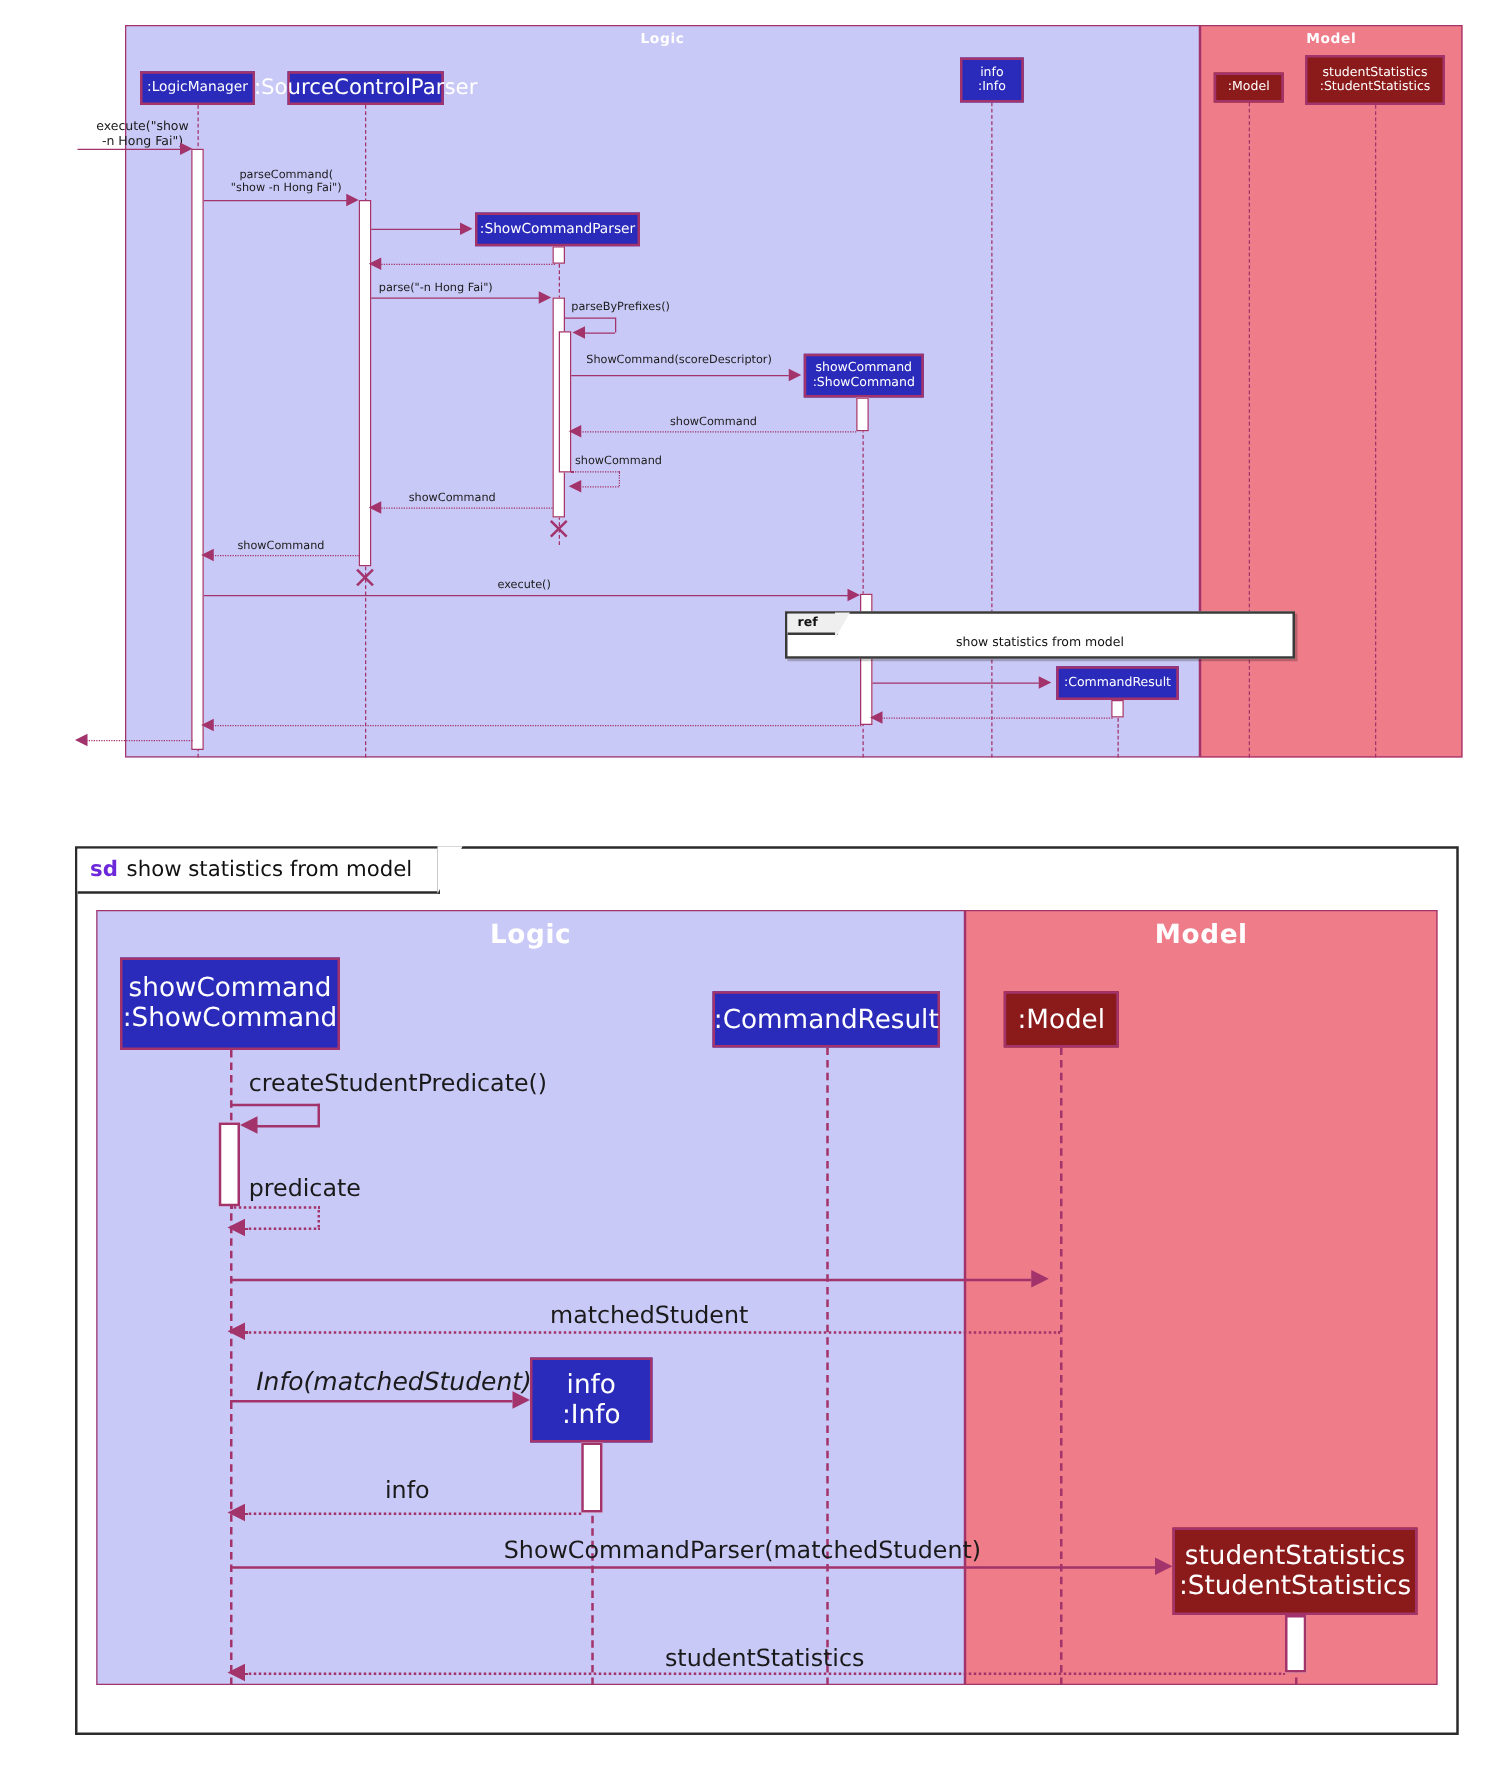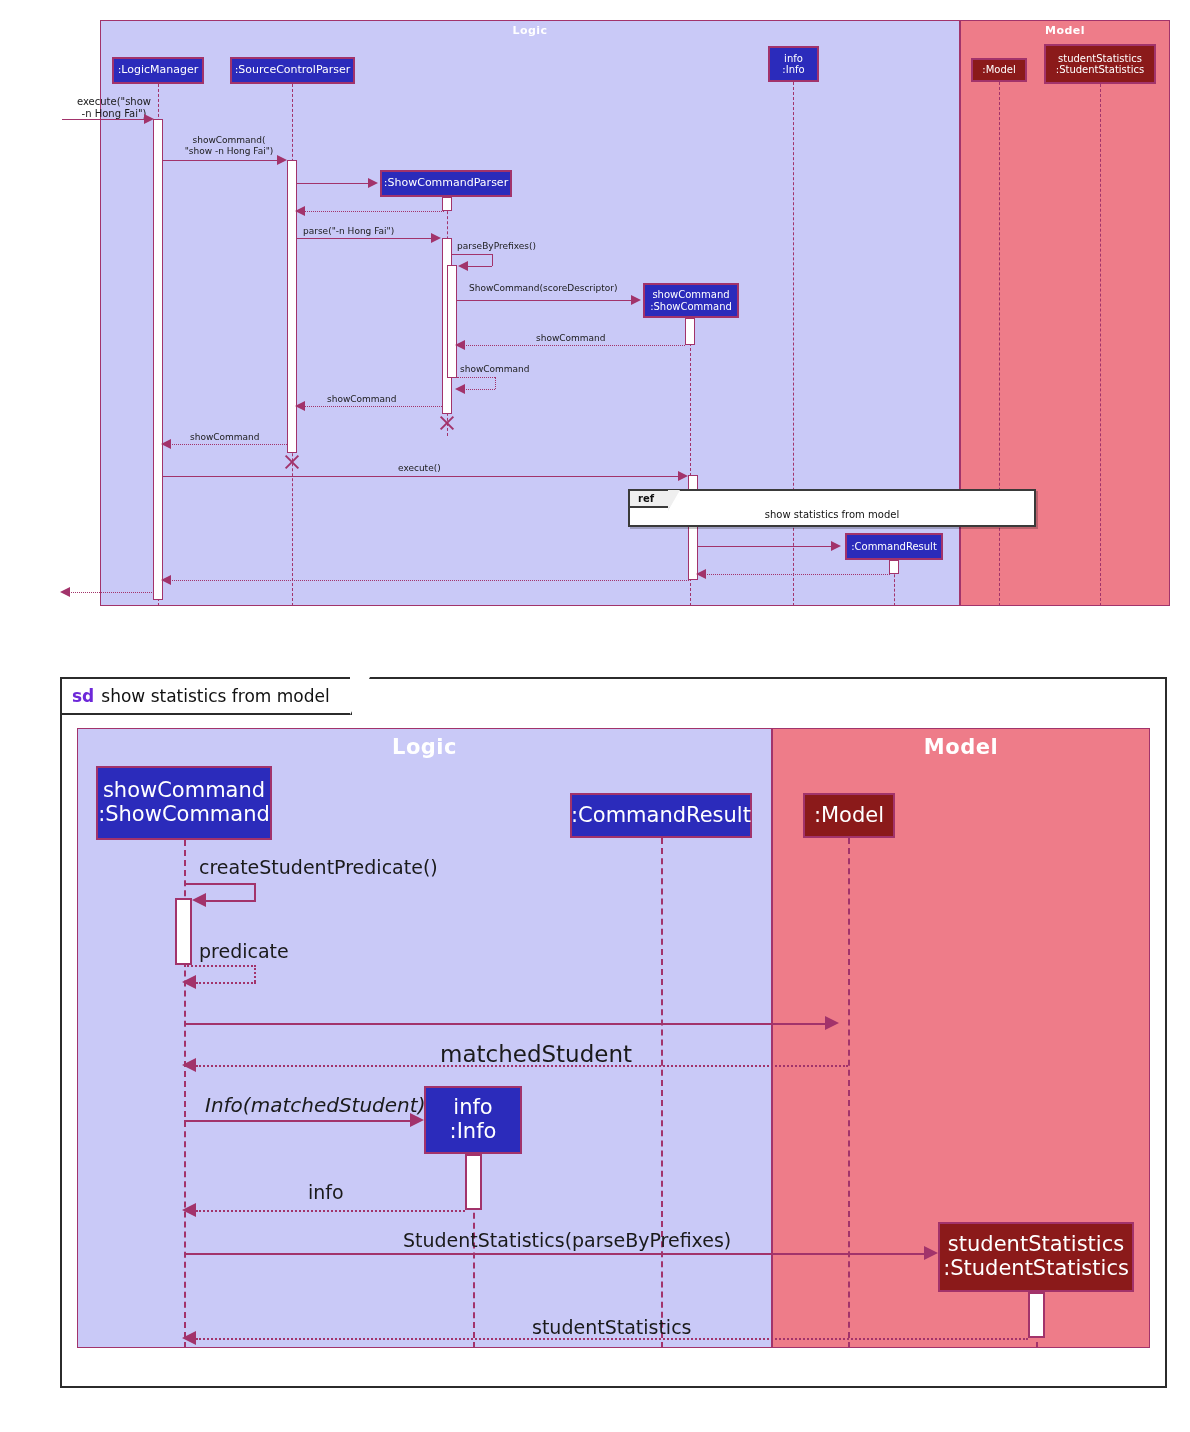--- a/index.html
+++ b/index.html
@@ -101,21 +101,21 @@
     <div class="lline" style="left:447px;top:196px;height:240px;"></div>
     <div class="lline" style="left:690px;top:318px;height:288px;"></div>
     <div class="lline" style="left:793px;top:82px;height:524px;"></div>
     <div class="lline" style="left:894px;top:560px;height:46px;"></div>
     <div class="lline" style="left:999px;top:82px;height:524px;"></div>
     <div class="lline" style="left:1100px;top:84px;height:522px;"></div>
 
     <div class="lbox blue" style="left:112px;top:57px;width:92px;height:27px;font-size:11px;">
       <span>:LogicManager</span>
     </div>
-    <div class="lbox blue" style="left:230px;top:57px;width:125px;height:27px;font-size:11px;">
+    <div class="lbox blue" style="left:230px;top:57px;width:125px;height:27px;font-size:17px;">
       <span>:SourceControlParser</span>
     </div>
     <div class="lbox blue" style="left:380px;top:170px;width:132px;height:27px;font-size:11px;">
       <span>:ShowCommandParser</span>
     </div>
     <div class="lbox blue" style="left:643px;top:283px;width:96px;height:35px;font-size:10px;">
       <span>showCommand</span>
       <span>:ShowCommand</span>
     </div>
     <div class="lbox blue" style="left:768px;top:46px;width:51px;height:36px;font-size:10px;">
@@ -143,21 +143,21 @@
     <div class="act" style="left:889px;top:560px;width:10px;height:14px;"></div>
 
     <div class="lab" style="left:66px;top:96px;font-size:10px;line-height:12px;text-align:center;width:96px;">
       <span>execute("show</span><br>
       <span>-n Hong Fai")</span>
     </div>
     <div class="msg" style="left:62px;top:119px;width:84px;"></div>
     <div class="arrow right" style="left:144px;top:114px;"></div>
 
     <div class="lab" style="left:168px;top:135px;font-size:9px;line-height:11px;text-align:center;width:122px;">
-      <span>showCommand(</span><br>
+      <span>parseCommand(</span><br>
       <span>"show -n Hong Fai")</span>
     </div>
     <div class="msg" style="left:163px;top:160px;width:116px;"></div>
     <div class="arrow right" style="left:277px;top:155px;"></div>
 
     <div class="msg" style="left:297px;top:183px;width:71px;"></div>
     <div class="arrow right" style="left:368px;top:178px;"></div>
 
     <div class="msg dotted" style="left:299px;top:211px;width:145px;"></div>
     <div class="arrow left" style="left:295px;top:206px;"></div>
@@ -295,40 +295,40 @@
       <span>predicate</span>
     </div>
     <div class="msg dotted" style="left:184px;top:965px;width:72px;border-top-width:2px;"></div>
     <div class="vline dotted" style="left:254px;top:965px;height:17px;border-left-width:2px;"></div>
     <div class="msg dotted" style="left:196px;top:982px;width:60px;border-top-width:2px;"></div>
     <div class="arrow left" style="left:182px;top:975px;border-top-width:7px;border-bottom-width:7px;border-right-width:14px;"></div>
 
     <div class="msg" style="left:184px;top:1023px;width:641px;border-top-width:2px;"></div>
     <div class="arrow right" style="left:825px;top:1016px;border-top-width:7px;border-bottom-width:7px;border-left-width:14px;"></div>
 
-    <div class="lab" style="left:440px;top:1041px;font-size:23px;">
+    <div class="lab" style="left:440px;top:1041px;font-size:19px;">
       <span>matchedStudent</span>
     </div>
     <div class="msg dotted" style="left:196px;top:1065px;width:652px;border-top-width:2px;"></div>
     <div class="arrow left" style="left:182px;top:1058px;border-top-width:7px;border-bottom-width:7px;border-right-width:14px;"></div>
 
     <div class="lab" style="left:205px;top:1093px;font-size:20px;font-style:italic;">
       <span>Info(matchedStudent)</span>
     </div>
     <div class="msg" style="left:184px;top:1120px;width:226px;border-top-width:2px;"></div>
     <div class="arrow right" style="left:410px;top:1113px;border-top-width:7px;border-bottom-width:7px;border-left-width:14px;"></div>
 
     <div class="lab" style="left:308px;top:1181px;font-size:19px;">
       <span>info</span>
     </div>
     <div class="msg dotted" style="left:196px;top:1210px;width:269px;border-top-width:2px;"></div>
     <div class="arrow left" style="left:182px;top:1203px;border-top-width:7px;border-bottom-width:7px;border-right-width:14px;"></div>
 
     <div class="lab" style="left:403px;top:1229px;font-size:19px;">
-      <span>StudentStatistics(parseByPrefixes)</span>
+      <span>ShowCommandParser(matchedStudent)</span>
     </div>
     <div class="msg" style="left:184px;top:1253px;width:740px;border-top-width:2px;"></div>
     <div class="arrow right" style="left:924px;top:1246px;border-top-width:7px;border-bottom-width:7px;border-left-width:14px;"></div>
 
     <div class="lab" style="left:532px;top:1316px;font-size:19px;">
       <span>studentStatistics</span>
     </div>
     <div class="msg dotted" style="left:196px;top:1338px;width:832px;border-top-width:2px;"></div>
     <div class="arrow left" style="left:182px;top:1331px;border-top-width:7px;border-bottom-width:7px;border-right-width:14px;"></div>
   </div>

